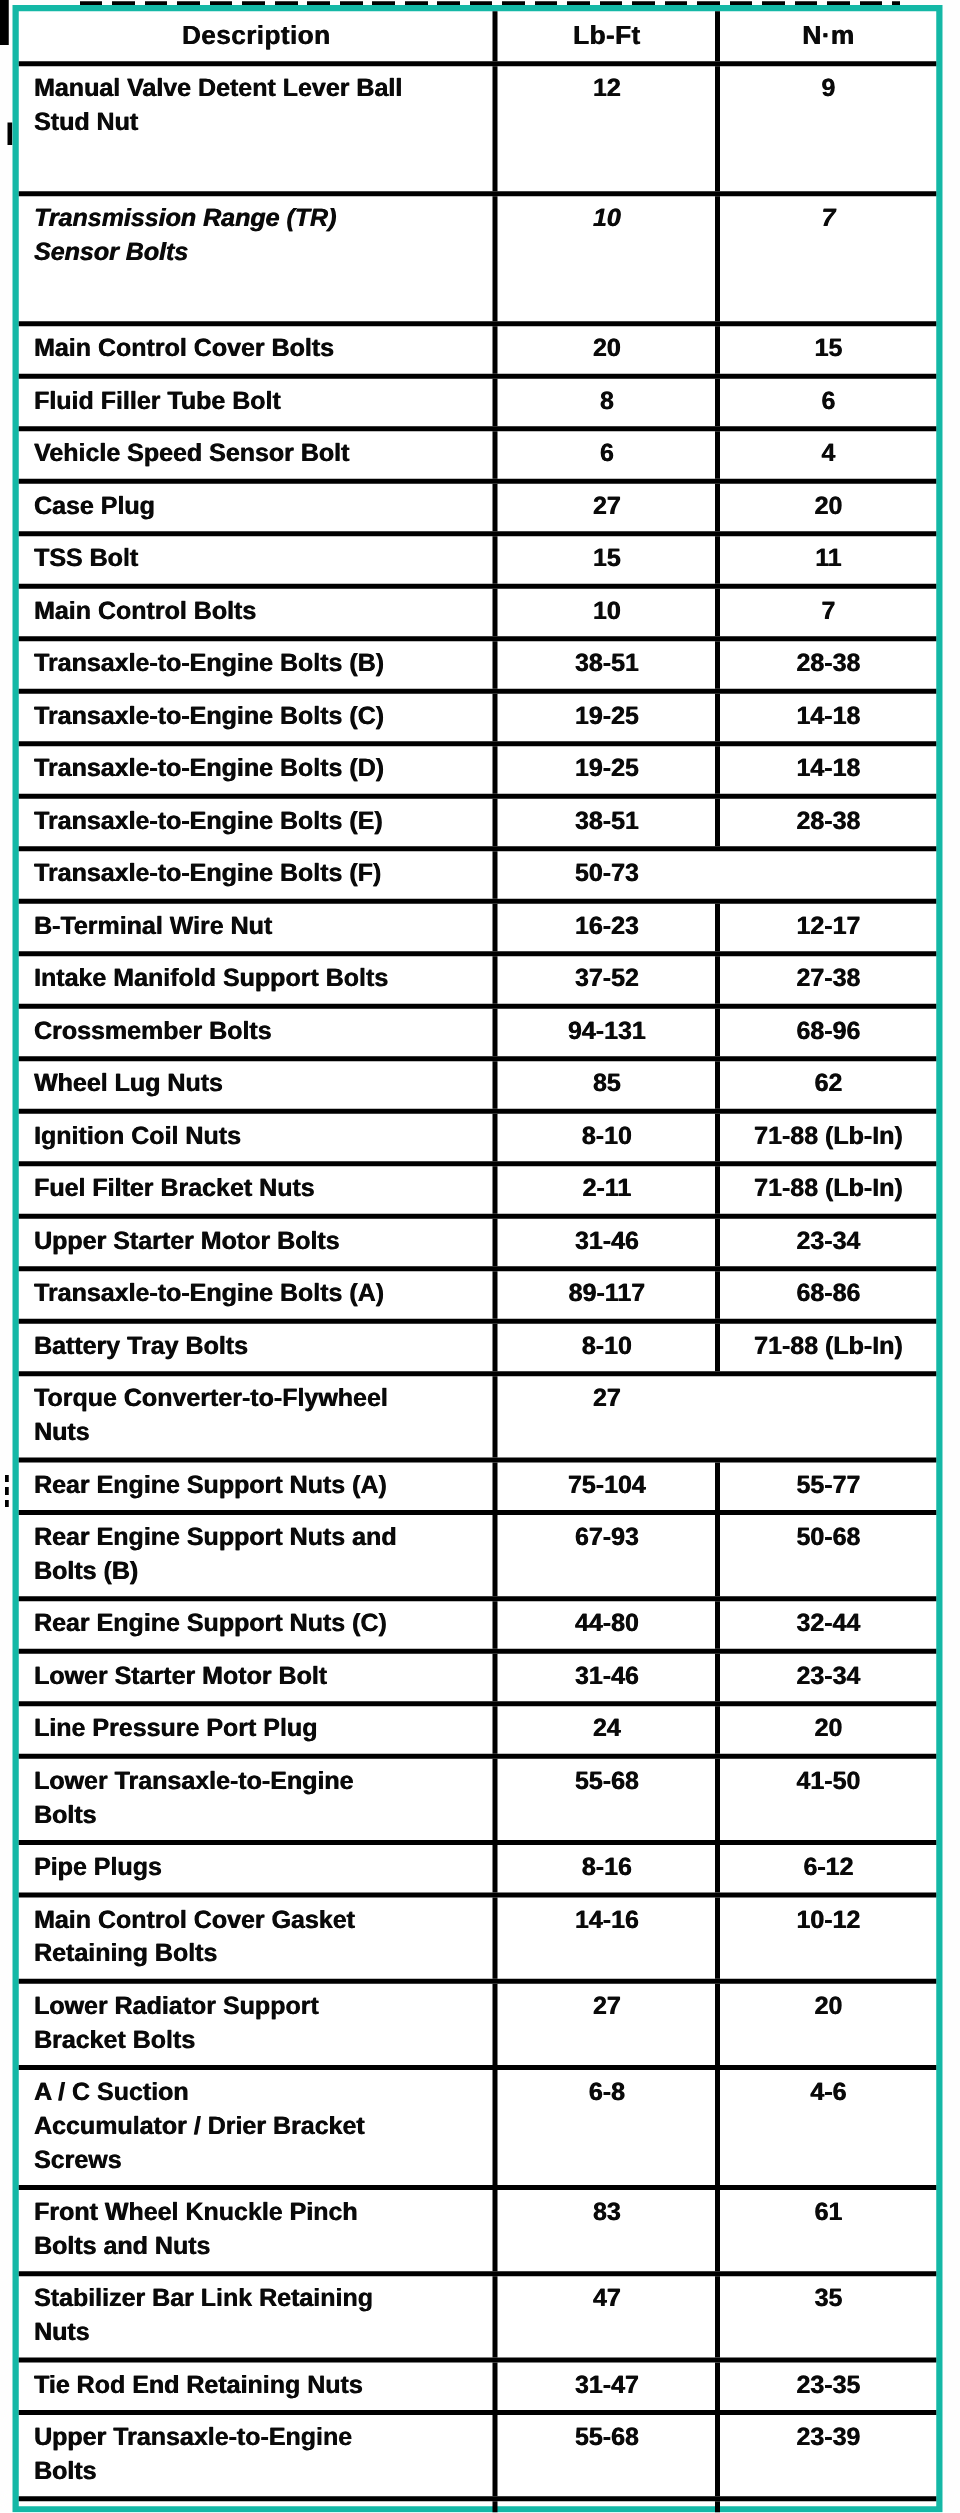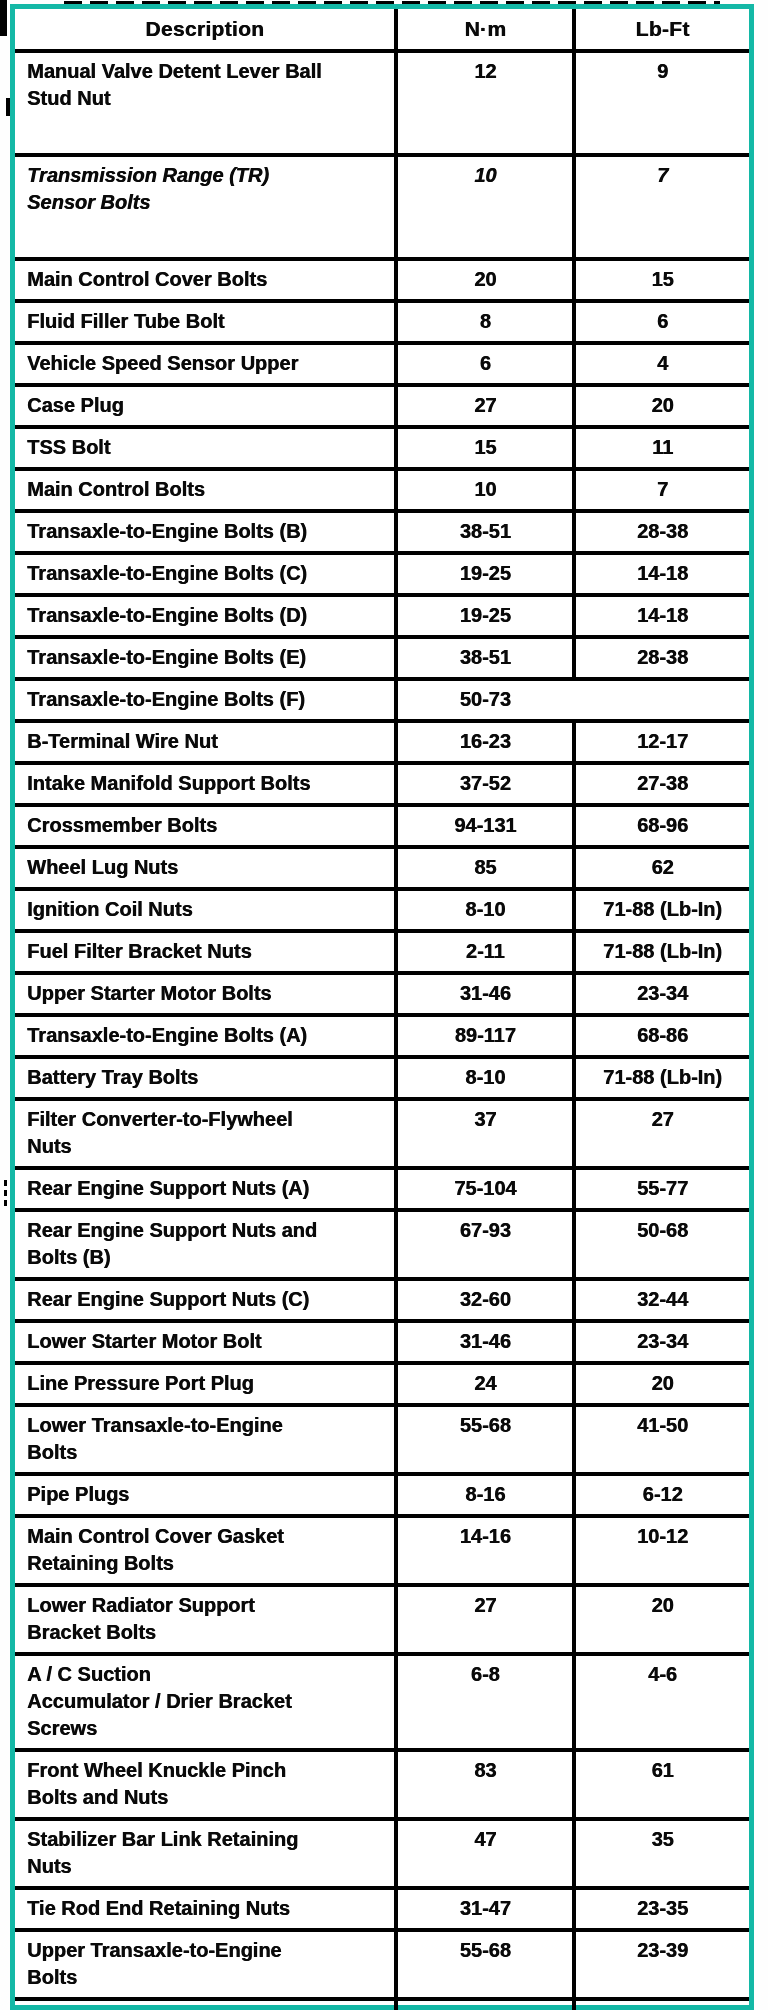--- a/index.html
+++ b/index.html
@@ -99,22 +99,22 @@
 
   <div class="art art-topline"></div>
   <div class="art art-corner"></div>
   <div class="art art-lefttick"></div>
   <div class="art art-lefttick2"></div>
   <div class="art art-bottomdash"></div>
 
   <div class="table">
     <div class="header-row">
       <div class="header-cell">Description</div>
+      <div class="header-cell">Lb-Ft</div>
       <div class="header-cell">N·m</div>
-      <div class="header-cell">Lb-Ft</div>
     </div>
     <div class="rows">
     <div class="row">
       <div class="cell desc">Manual Valve Detent Lever Ball
 Stud Nut</div>
       <div class="cell num">12</div>
       <div class="cell num">9</div>
     </div>
 
     <div class="row">
@@ -130,21 +130,21 @@
       <div class="cell num">15</div>
     </div>
 
     <div class="row">
       <div class="cell desc">Fluid Filler Tube Bolt</div>
       <div class="cell num">8</div>
       <div class="cell num">6</div>
     </div>
 
     <div class="row">
-      <div class="cell desc">Vehicle Speed Sensor Upper</div>
+      <div class="cell desc">Vehicle Speed Sensor Bolt</div>
       <div class="cell num">6</div>
       <div class="cell num">4</div>
     </div>
 
     <div class="row">
       <div class="cell desc">Case Plug</div>
       <div class="cell num">27</div>
       <div class="cell num">20</div>
     </div>
 
@@ -237,42 +237,41 @@
       <div class="cell num">68-86</div>
     </div>
 
     <div class="row">
       <div class="cell desc">Battery Tray Bolts</div>
       <div class="cell num">8-10</div>
       <div class="cell num">71-88 (Lb-In)</div>
     </div>
 
     <div class="row">
-      <div class="cell desc">Filter Converter-to-Flywheel
+      <div class="cell desc">Torque Converter-to-Flywheel
 Nuts</div>
-      <div class="cell num">37</div>
       <div class="cell num">27</div>
     </div>
 
     <div class="row">
       <div class="cell desc">Rear Engine Support Nuts (A)</div>
       <div class="cell num">75-104</div>
       <div class="cell num">55-77</div>
     </div>
 
     <div class="row">
       <div class="cell desc">Rear Engine Support Nuts and
 Bolts (B)</div>
       <div class="cell num">67-93</div>
       <div class="cell num">50-68</div>
     </div>
 
     <div class="row">
       <div class="cell desc">Rear Engine Support Nuts (C)</div>
-      <div class="cell num">32-60</div>
+      <div class="cell num">44-80</div>
       <div class="cell num">32-44</div>
     </div>
 
     <div class="row">
       <div class="cell desc">Lower Starter Motor Bolt</div>
       <div class="cell num">31-46</div>
       <div class="cell num">23-34</div>
     </div>
 
     <div class="row">

